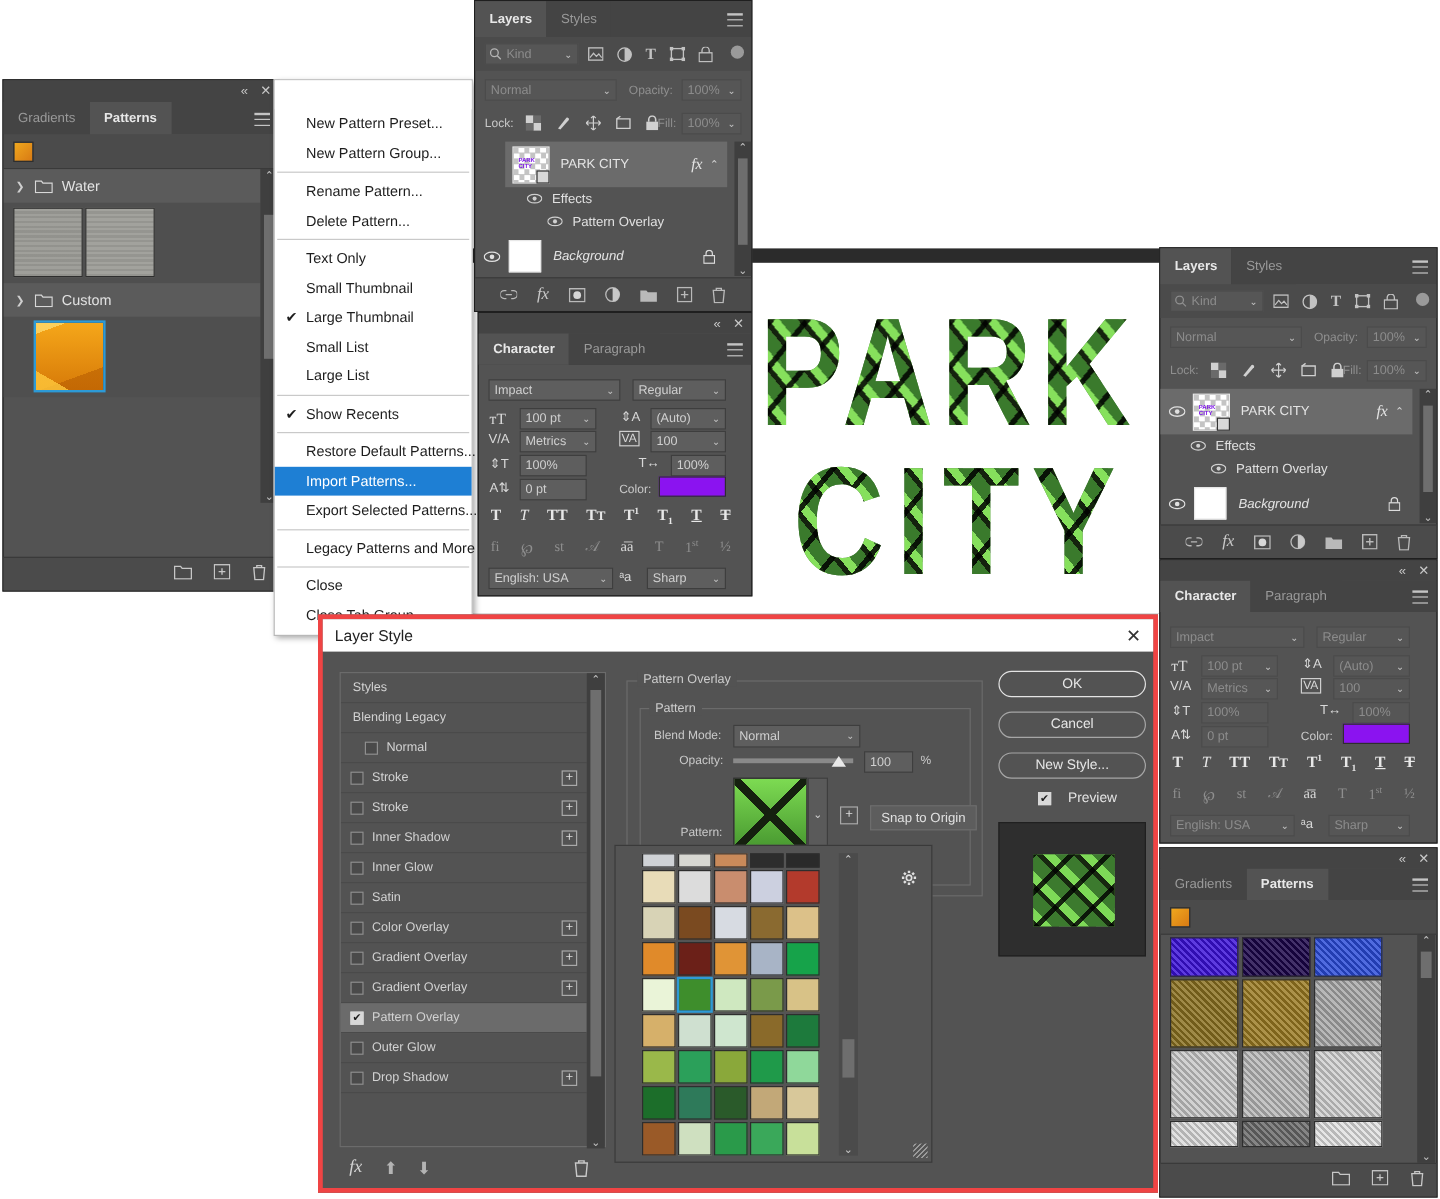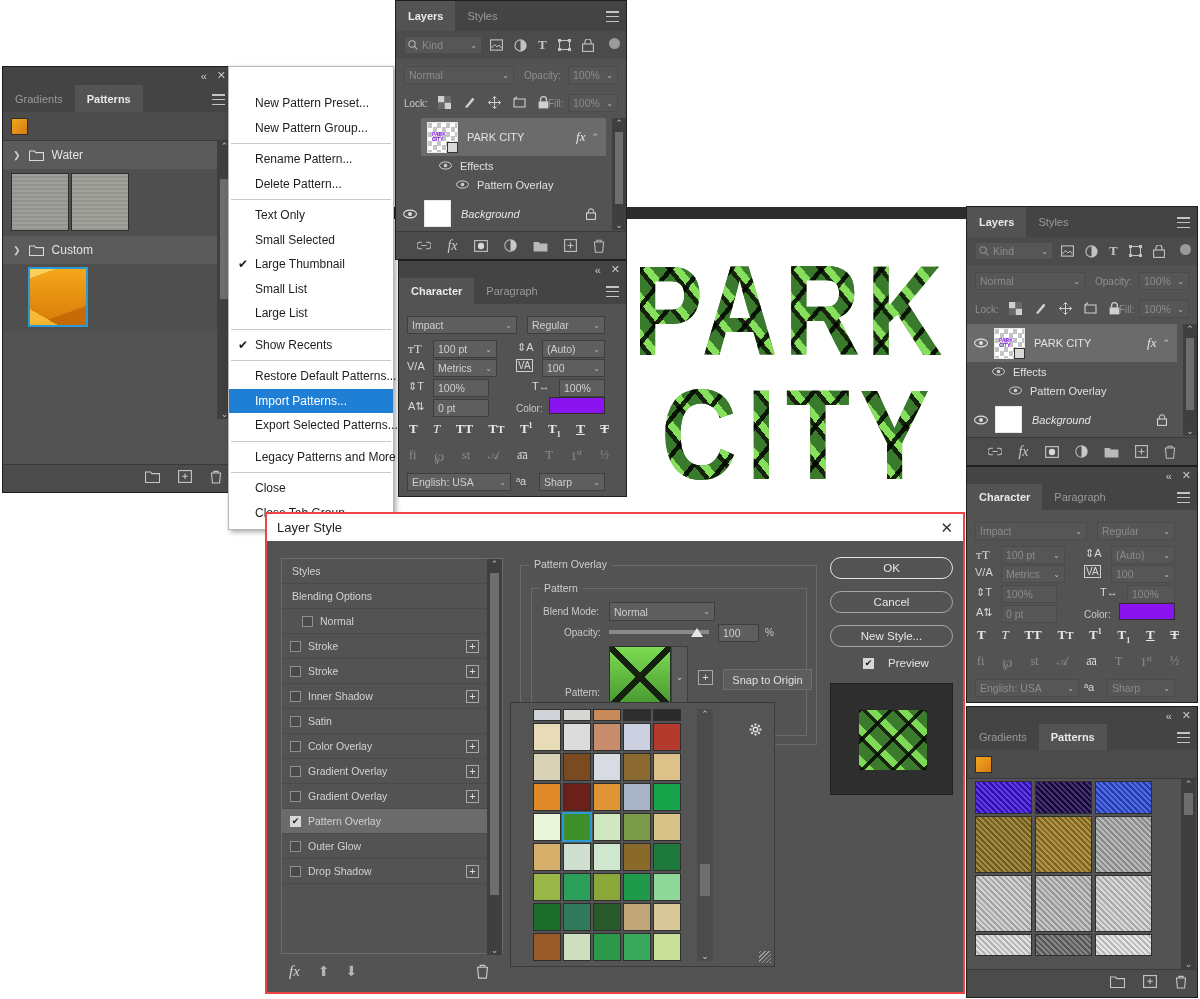--- a/index.html
+++ b/index.html
@@ -79,21 +79,21 @@
   }
   .ctxmenu .mi.hl { background: #1e7fd4; color: #ffffff; }
   .ctxmenu .mi .ck {
     position: absolute; left: 9px; font-size: 12px;
   }
   .ctxsep { height: 1px; background: #c9c9c9; margin: 3px 2px; }
 
   
   .lsdlg {
     position: absolute; background: #535353;
-    border: 2px solid #ef4444;
+    border: 4px solid #ef4444;
   }
   .lstitle {
     background: #ffffff; color: #222; height: 27px;
     display: flex; align-items: center; padding: 0 10px;
     font-size: 13px;
   }
   .group-box { border: 1px solid #6b6b6b; position: absolute; }
   .group-label {
     position: absolute; background: #535353; padding: 0 5px;
     font-size: 10.5px; color: #cdcdcd;
@@ -251,21 +251,21 @@
         <span>Rename Pattern...</span>
       </div>
       <div class="mi">
         <span>Delete Pattern...</span>
       </div>
       <div class="ctxsep"></div>
       <div class="mi">
         <span>Text Only</span>
       </div>
       <div class="mi">
-        <span>Small Selected</span>
+        <span>Small Thumbnail</span>
       </div>
       <div class="mi">
         <span class="ck">✔</span>
         <span>Large Thumbnail</span>
       </div>
       <div class="mi">
         <span>Small List</span>
       </div>
       <div class="mi">
         <span>Large List</span>
@@ -866,40 +866,44 @@
     <span>Layer Style</span>
     <span style="margin-left:auto; font-size:15px; color:#333;">✕</span>
   </div>
 
   <div style="position:absolute; left:14px; top:44px; width:222px; height:396px; border:1px solid #6b6b6b;">
     <div id="styles-list" style="position:absolute; left:0; top:0; width:205px; height:396px; overflow:hidden;">
         <div class="styleitem" style="padding-left: 10px;">
           <span>Styles</span>
         </div>
         <div class="styleitem" style="padding-left: 10px;">
-          <span>Blending Options</span>
+          <span>Blending Legacy</span>
         </div>
         <div class="styleitem">
           <span class="cb" style="margin-left: 12px;"></span>
           <span>Normal</span>
         </div>
         <div class="styleitem">
           <span class="cb"></span>
           <span>Stroke</span>
           <span class="plus">+</span>
         </div>
         <div class="styleitem">
           <span class="cb"></span>
           <span>Stroke</span>
           <span class="plus">+</span>
         </div>
         <div class="styleitem">
           <span class="cb"></span>
           <span>Inner Shadow</span>
           <span class="plus">+</span>
+        </div>
+        <div class="styleitem">
+          <span class="cb"></span>
+          <span>Inner Glow</span>
         </div>
         <div class="styleitem">
           <span class="cb"></span>
           <span>Satin</span>
         </div>
         <div class="styleitem">
           <span class="cb"></span>
           <span>Color Overlay</span>
           <span class="plus">+</span>
         </div>

